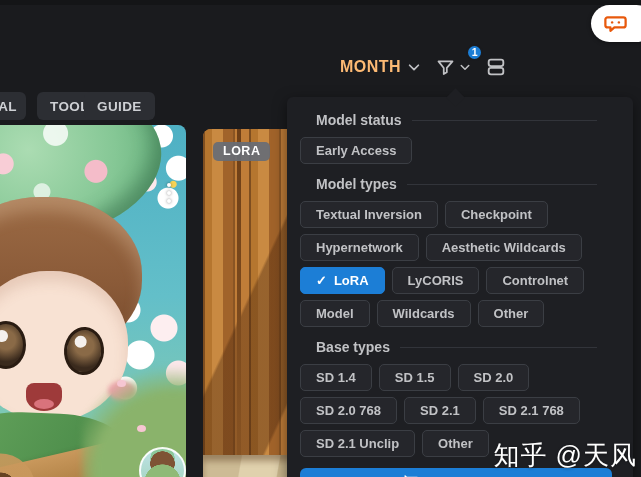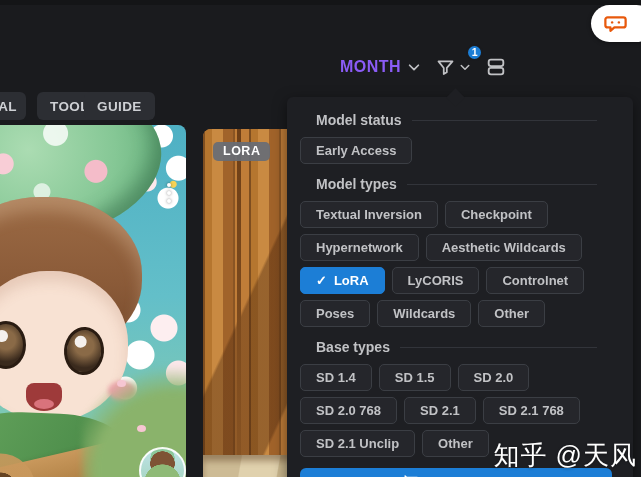--- a/index.html
+++ b/index.html
@@ -12,21 +12,21 @@
   }
   .top-strip { position:absolute; top:0; left:0; width:100%; height:5px; background:#141517; }
 
   
   .topbar {
     position:absolute; top:50px; left:340px; height:34px;
     display:flex; align-items:center; gap:14px; z-index:6;
   }
   .period-select { display:flex; align-items:center; gap:6px; cursor:pointer; }
   .period-label {
-    color:#8b5cf6; font-weight:700; font-size:16px; letter-spacing:.5px;
+    color:#fdba74; font-weight:700; font-size:16px; letter-spacing:.5px;
   }
   .icon-btn { position:relative; display:flex; align-items:center; cursor:pointer; color:#c1c2c5; }
   .filter-badge {
     position:absolute; top:-13px; right:-12px; width:17px; height:17px;
     background:#1c7ed6; color:#fff; border-radius:50%;
     font-size:10.5px; font-weight:700; display:flex; align-items:center; justify-content:center;
     border:2px solid #1a1b1e;
   }
   svg.stroke-ic { stroke:#c1c2c5; fill:none; stroke-width:2; stroke-linecap:round; stroke-linejoin:round; }
 
@@ -300,21 +300,21 @@
     </div>
     <div class="btn-row">
       <button class="chip-btn selected">
         <span class="check">✓</span>
         <span>LoRA</span>
       </button>
       <button class="chip-btn">LyCORIS</button>
       <button class="chip-btn">Controlnet</button>
     </div>
     <div class="btn-row">
-      <button class="chip-btn">Poses</button>
+      <button class="chip-btn">Model</button>
       <button class="chip-btn">Wildcards</button>
       <button class="chip-btn">Other</button>
     </div>
     <div class="section-gap"></div>
 
     <div class="section-header">
       <span class="section-title">Base types</span>
       <span class="section-rule"></span>
     </div>
     <div class="btn-row">

